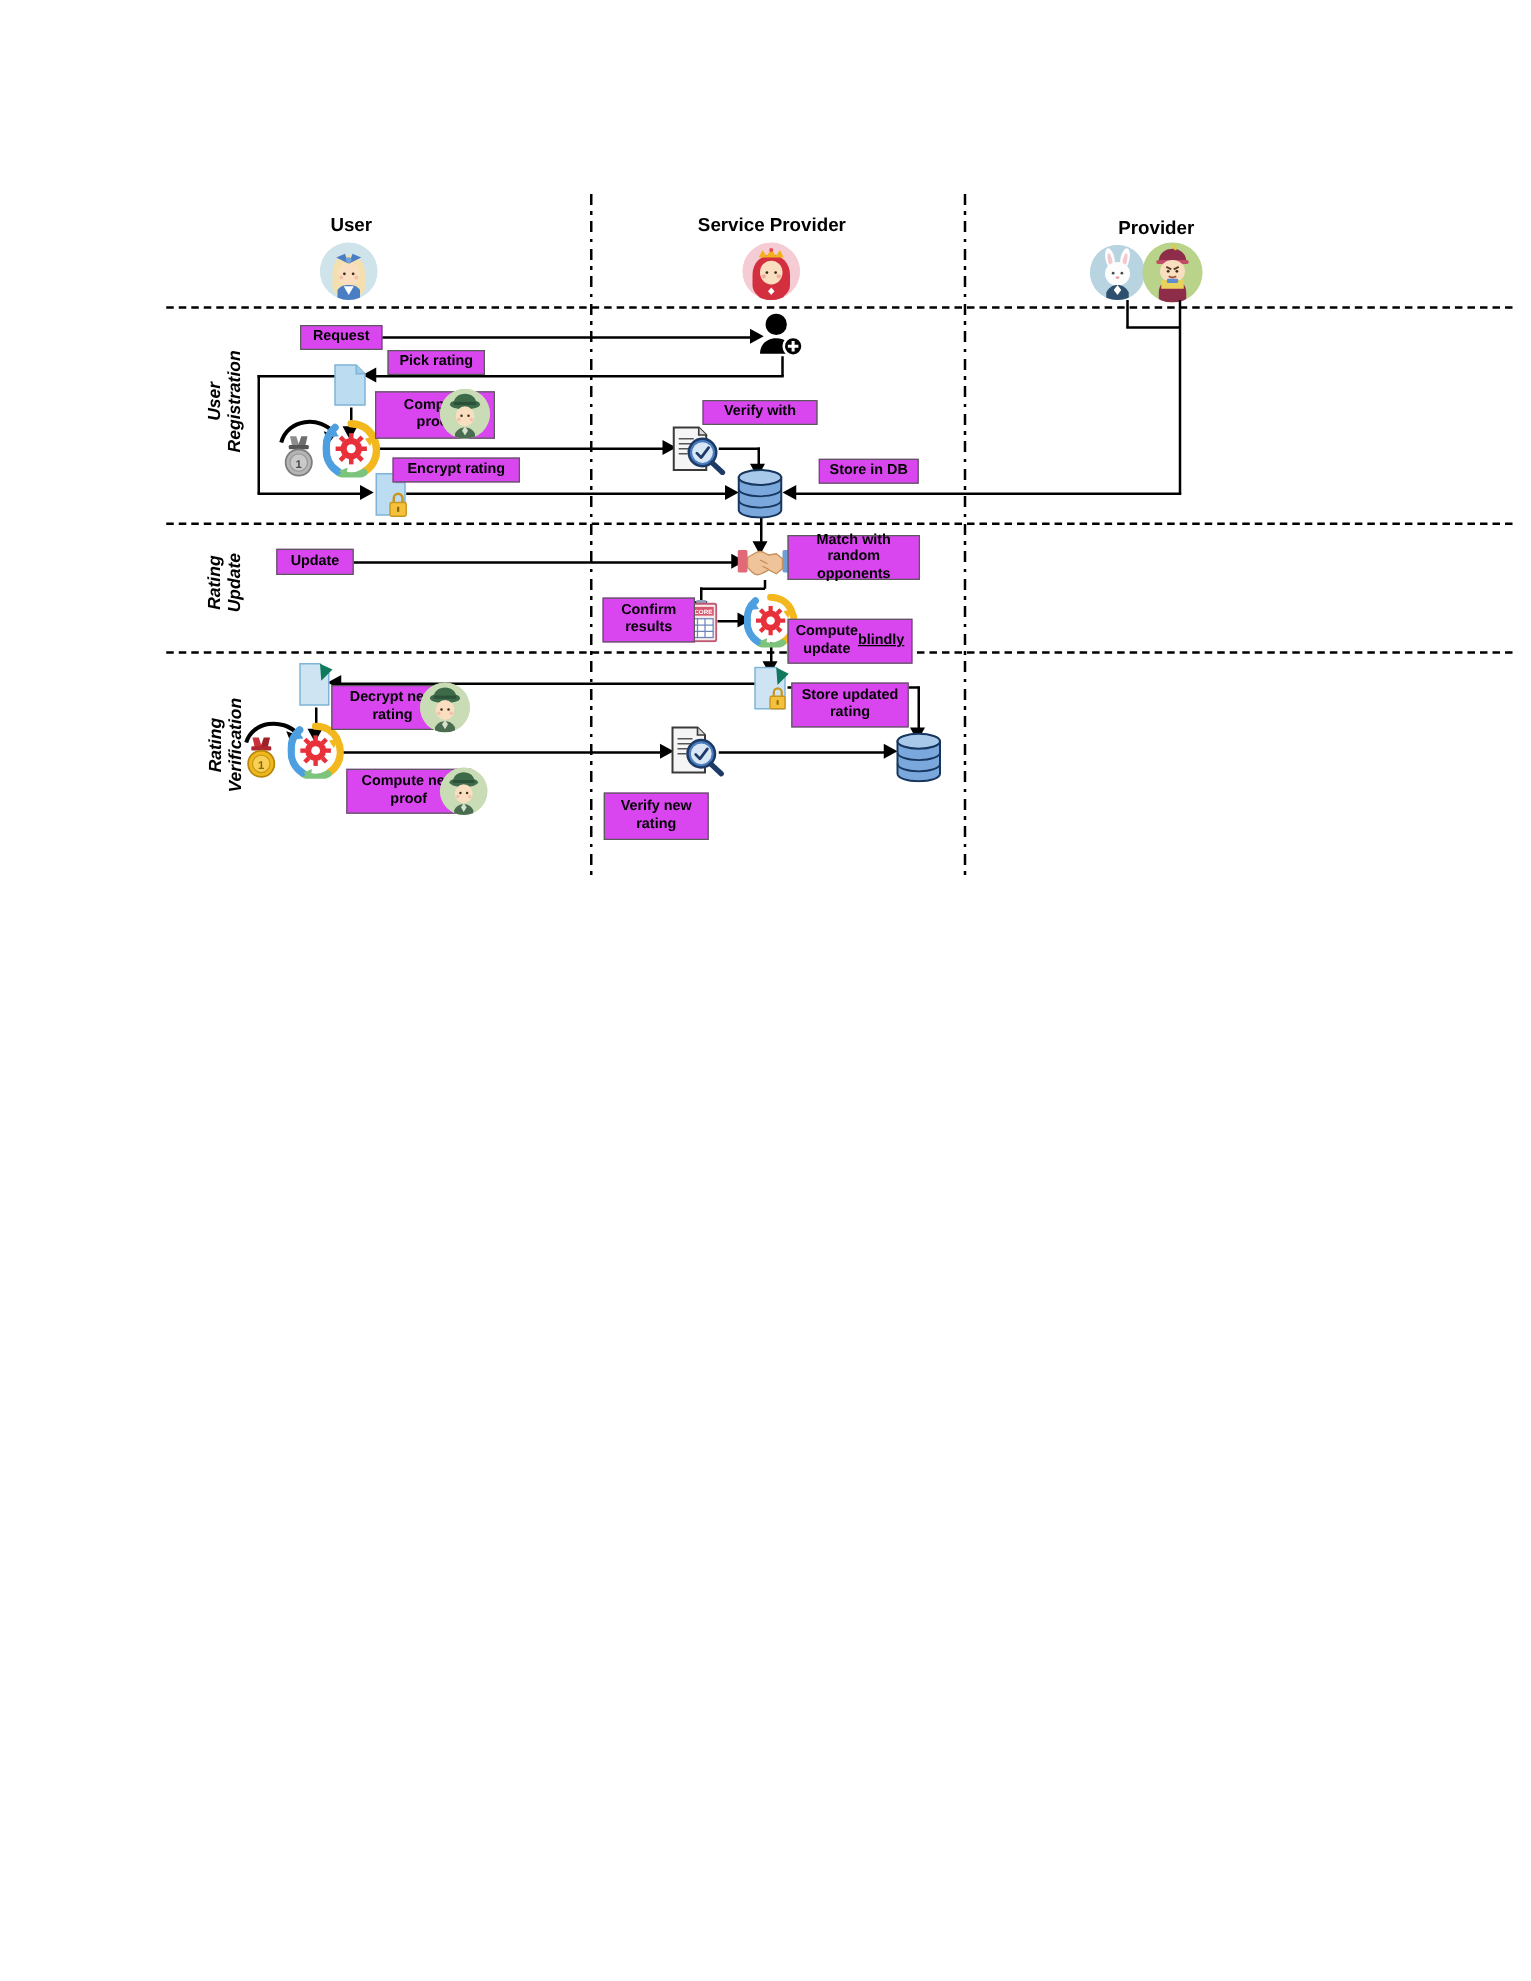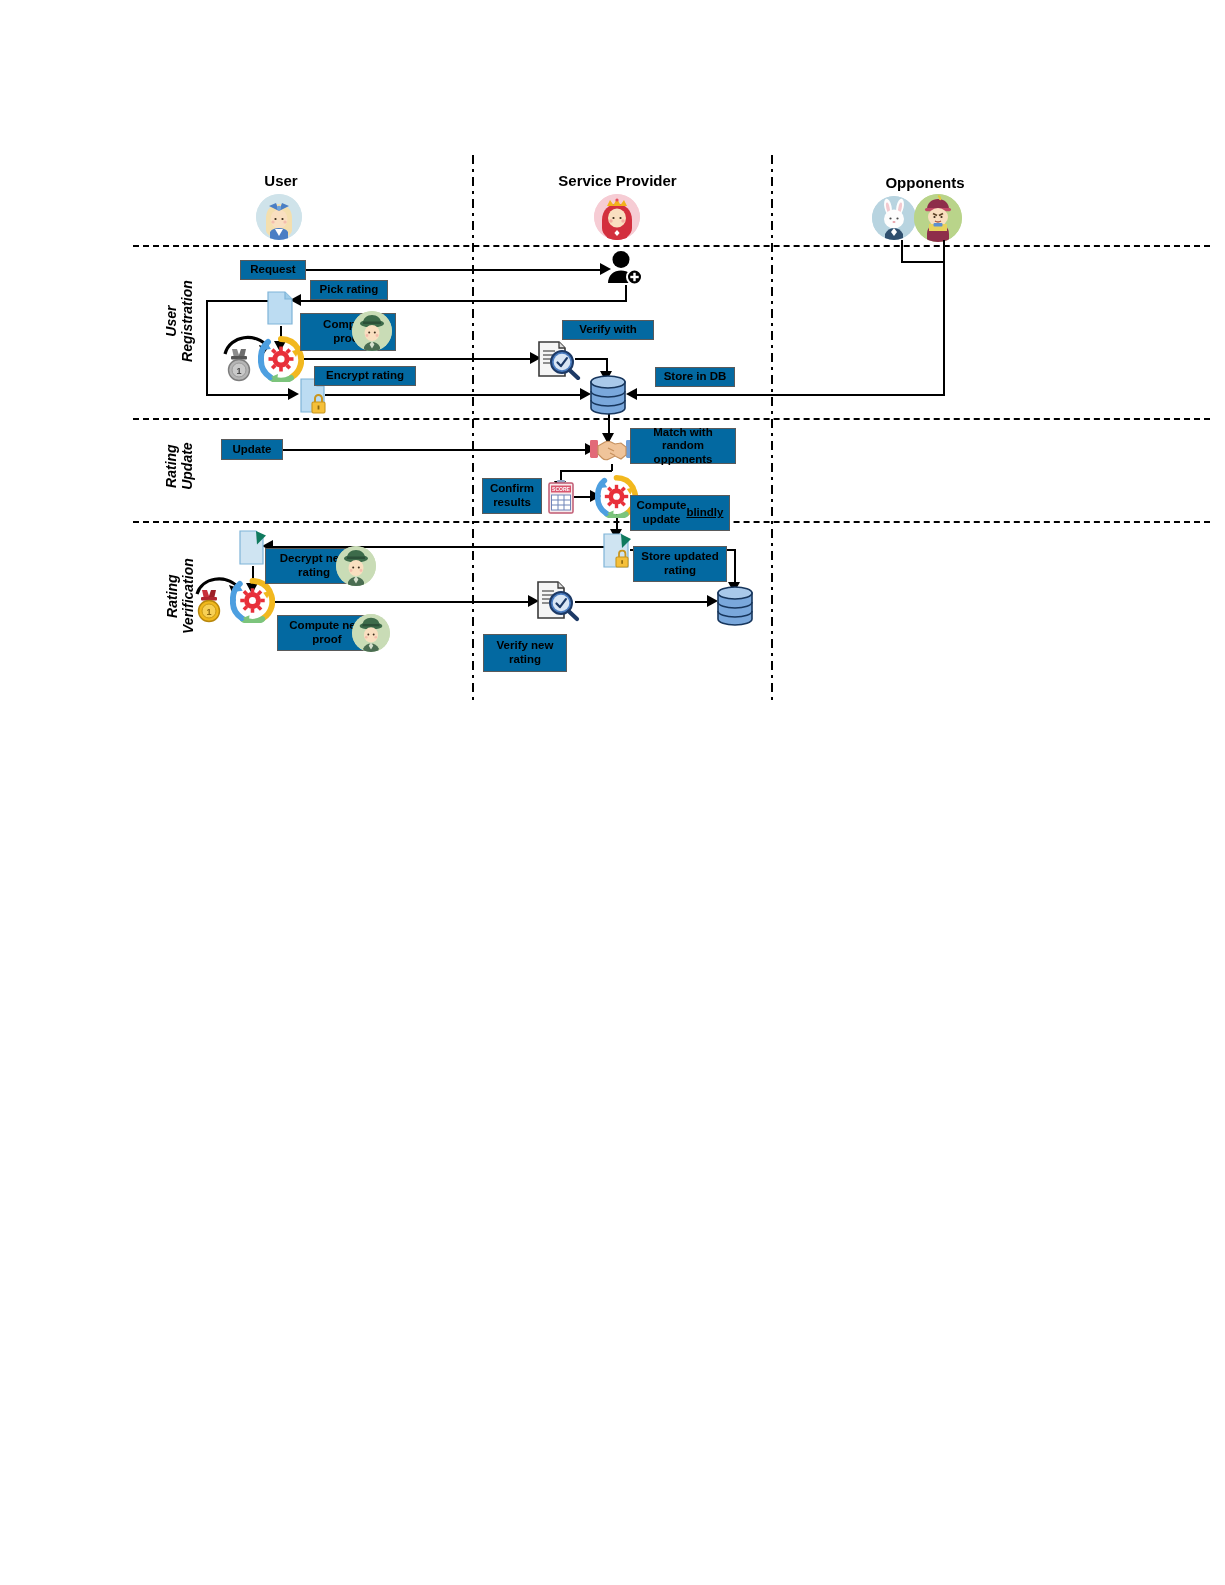--- a/index.html
+++ b/index.html
@@ -66,21 +66,21 @@
     transform: rotate(-90deg);
     text-align: center;
     white-space: pre-line;
   }
 
   
   .tbox {
     position: absolute;
     box-sizing: border-box;
     border: 1.4px solid #5a5a5a;
-    background: #0369a1;
+    background: #d946ef;
     color: #000;
     font-weight: bold;
     font-size: 11.5px;
     line-height: 1.18;
     display: flex;
     align-items: center;
     justify-content: center;
     text-align: center;
     padding: 2px 5px;
     z-index: 40;
@@ -174,21 +174,21 @@
       <circle cx="19.5" cy="24" r="1.1" fill="#3a2a1a"></circle>
       <circle cx="26.5" cy="24" r="1.1" fill="#3a2a1a"></circle>
       <circle cx="17" cy="27" r="1.7" fill="#f2a39a" opacity=".85"></circle>
       <circle cx="29" cy="27" r="1.7" fill="#f2a39a" opacity=".85"></circle>
 
       <path d="M13 38c2-3 6-4 10-4s8 1 10 4v8H13z" fill="#d32f3e"></path>
       <path d="M23 36 l2.6 3 -2.6 3 -2.6-3z" fill="#ffffff"></path>
     </svg>
   </div>
 
-  <div class="col-title abs" style="left:850px; top:174px; width:150px;">Opponents</div>
+  <div class="col-title abs" style="left:850px; top:174px; width:150px;">Provider</div>
 
   <div class="avatar" style="left:872px; top:196px; width:44px; height:44px; background:#b8d4e0;">
     <svg viewBox="0 0 44 44" width="44" height="44">
       <circle cx="22" cy="22" r="22" fill="#b8d4e0"></circle>
 
       <ellipse cx="16" cy="11" rx="3.6" ry="8.5" fill="#fdfdfd" transform="rotate(-12 16 11)"></ellipse>
       <ellipse cx="28" cy="11" rx="3.6" ry="8.5" fill="#fdfdfd" transform="rotate(12 28 11)"></ellipse>
       <ellipse cx="16" cy="12" rx="1.7" ry="5.5" fill="#f3c9cf" transform="rotate(-12 16 12)"></ellipse>
       <ellipse cx="28" cy="12" rx="1.7" ry="5.5" fill="#f3c9cf" transform="rotate(12 28 12)"></ellipse>
 
@@ -412,21 +412,21 @@
   </div>
 
   <div class="tbox" style="left:630px; top:428px; width:106px; height:36px; white-space:pre-line;">Match with
 random opponents</div>
 
   <div class="hline" style="left:560px; top:470px; width:52px;"></div>
   <div class="vline" style="left:611px; top:464px; height:7px;"></div>
   <div class="vline" style="left:560px; top:470px; height:14px;"></div>
   <div class="arrow-d" style="left:554px; top:481px;"></div>
 
-  <div class="tbox" style="left:482px; top:478px; width:60px; height:36px; white-space:pre-line;">Confirm
+  <div class="tbox" style="left:482px; top:478px; width:74px; height:36px; white-space:pre-line;">Confirm
 results</div>
 
   <div class="icon-wrap" style="left:548px; top:480px; width:26px; height:34px;">
     <svg viewBox="0 0 26 34" width="26" height="34">
       <rect x="9" y="0" width="8" height="3" rx="1" fill="#8f9fc0"></rect>
       <rect x="1" y="3" width="24" height="30" rx="1.6" fill="#f7eaec" stroke="#c05a72" stroke-width="1.5"></rect>
       <rect x="3" y="5.5" width="20" height="7" fill="#d9566f"></rect>
       <text x="13" y="11.2" font-size="5" font-family="Liberation Sans, sans-serif" text-anchor="middle" fill="#ffffff" font-weight="bold">SCORE</text>
       <g stroke="#6f84b8" stroke-width="1">
         <rect x="3.5" y="15" width="19" height="15" fill="#ffffff"></rect>

